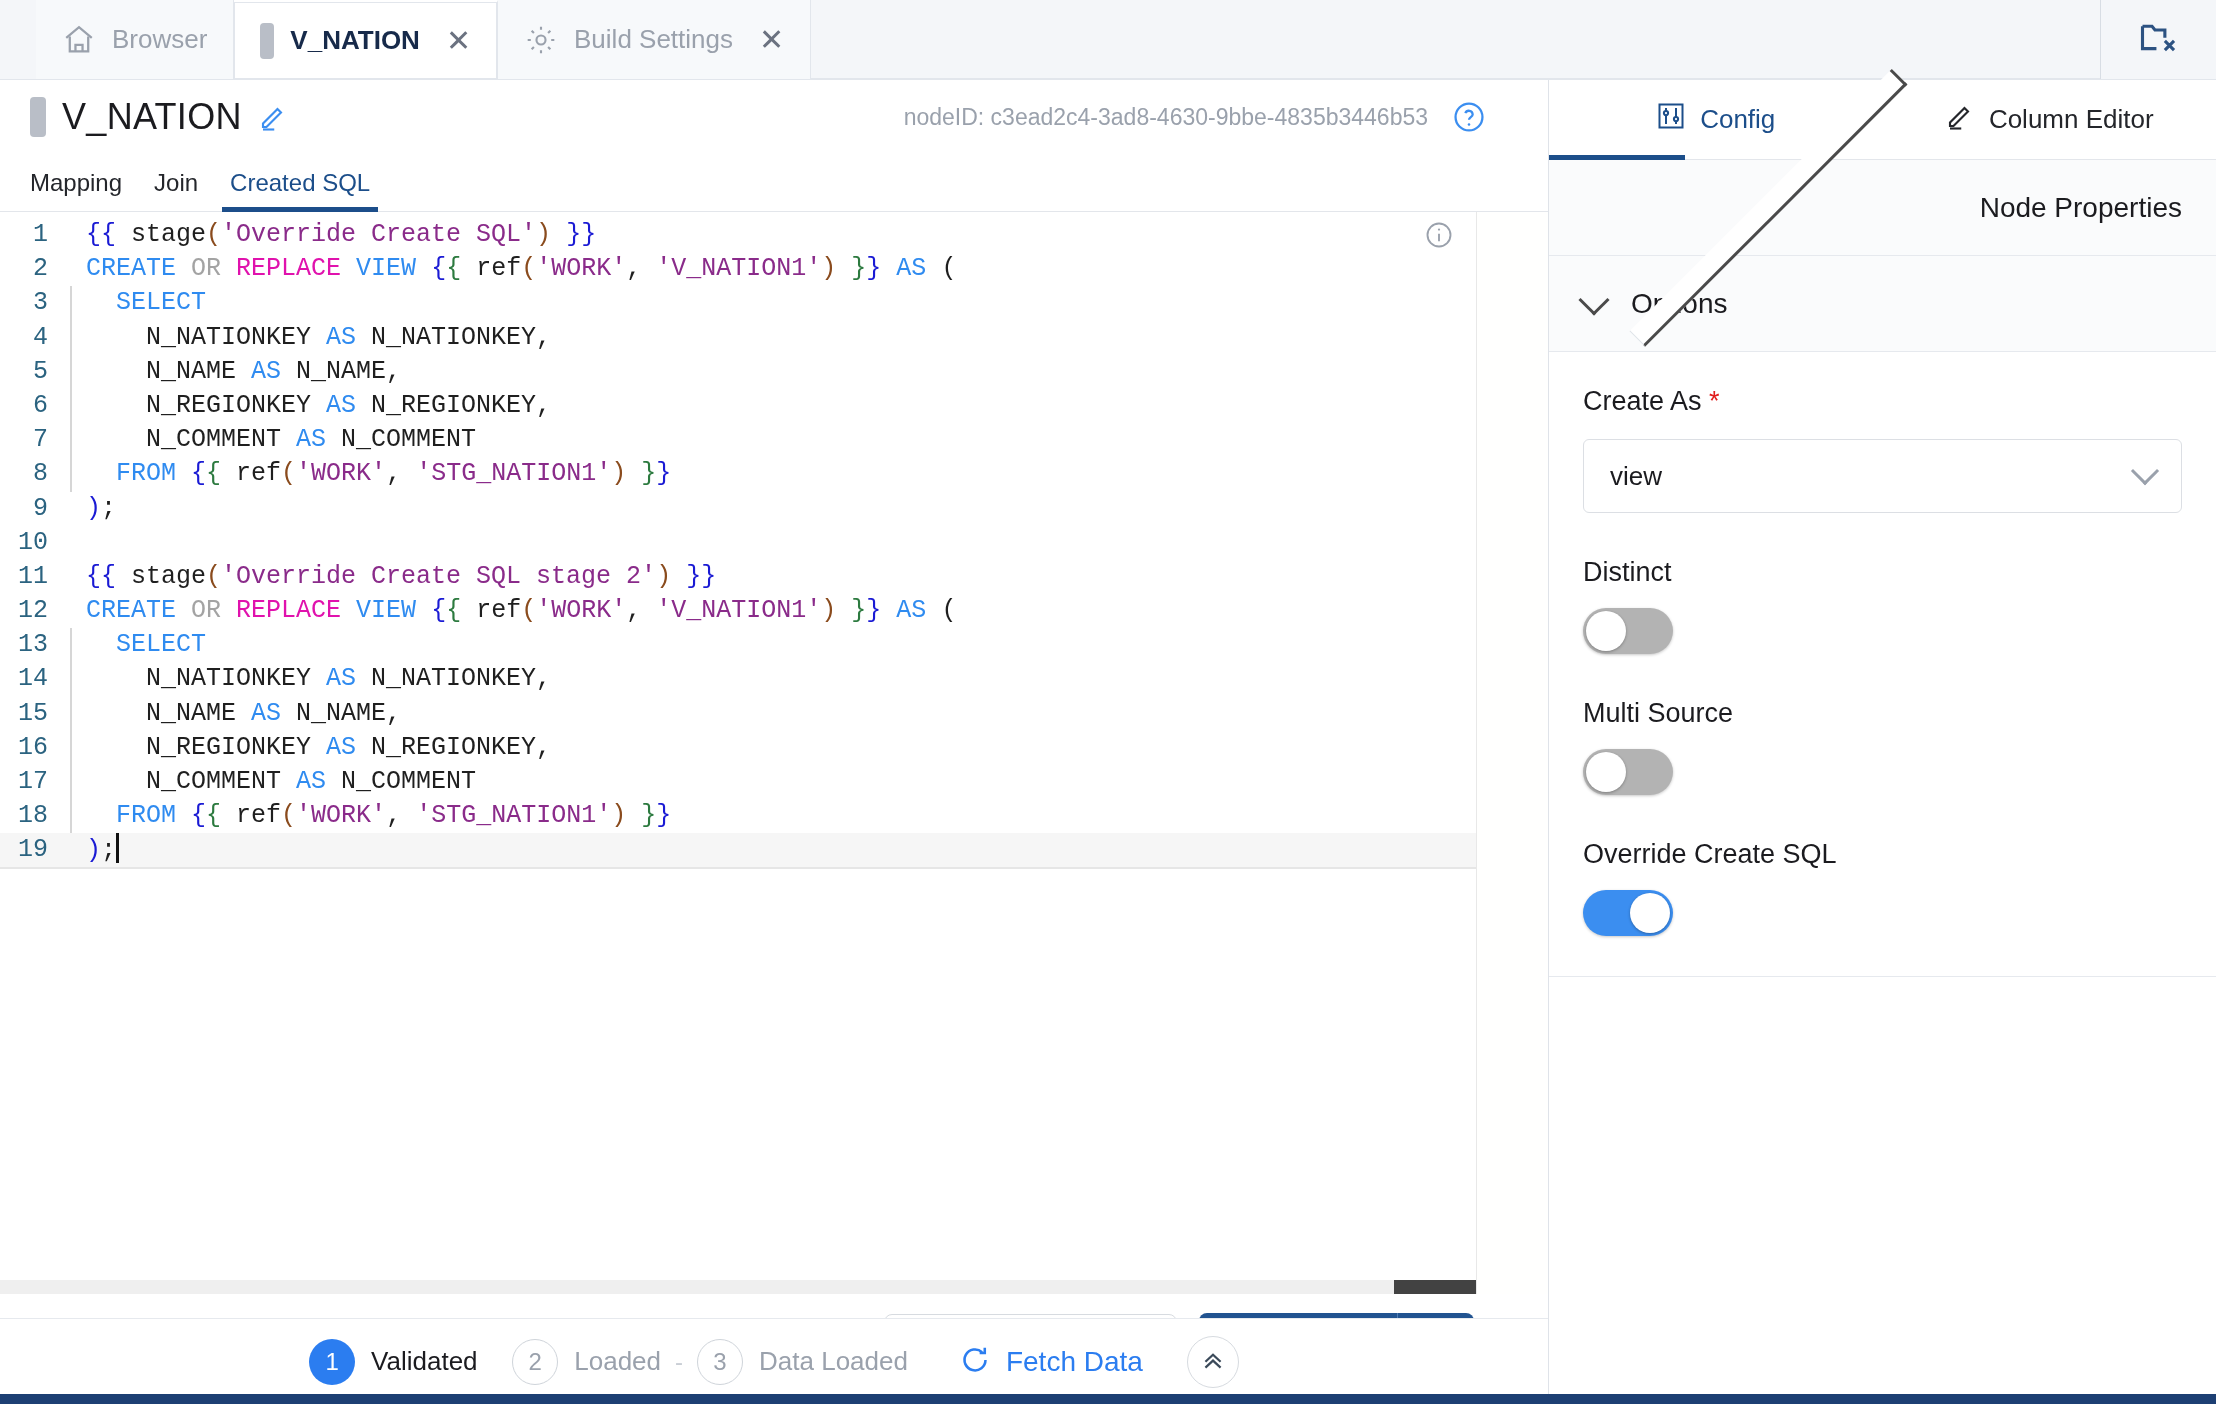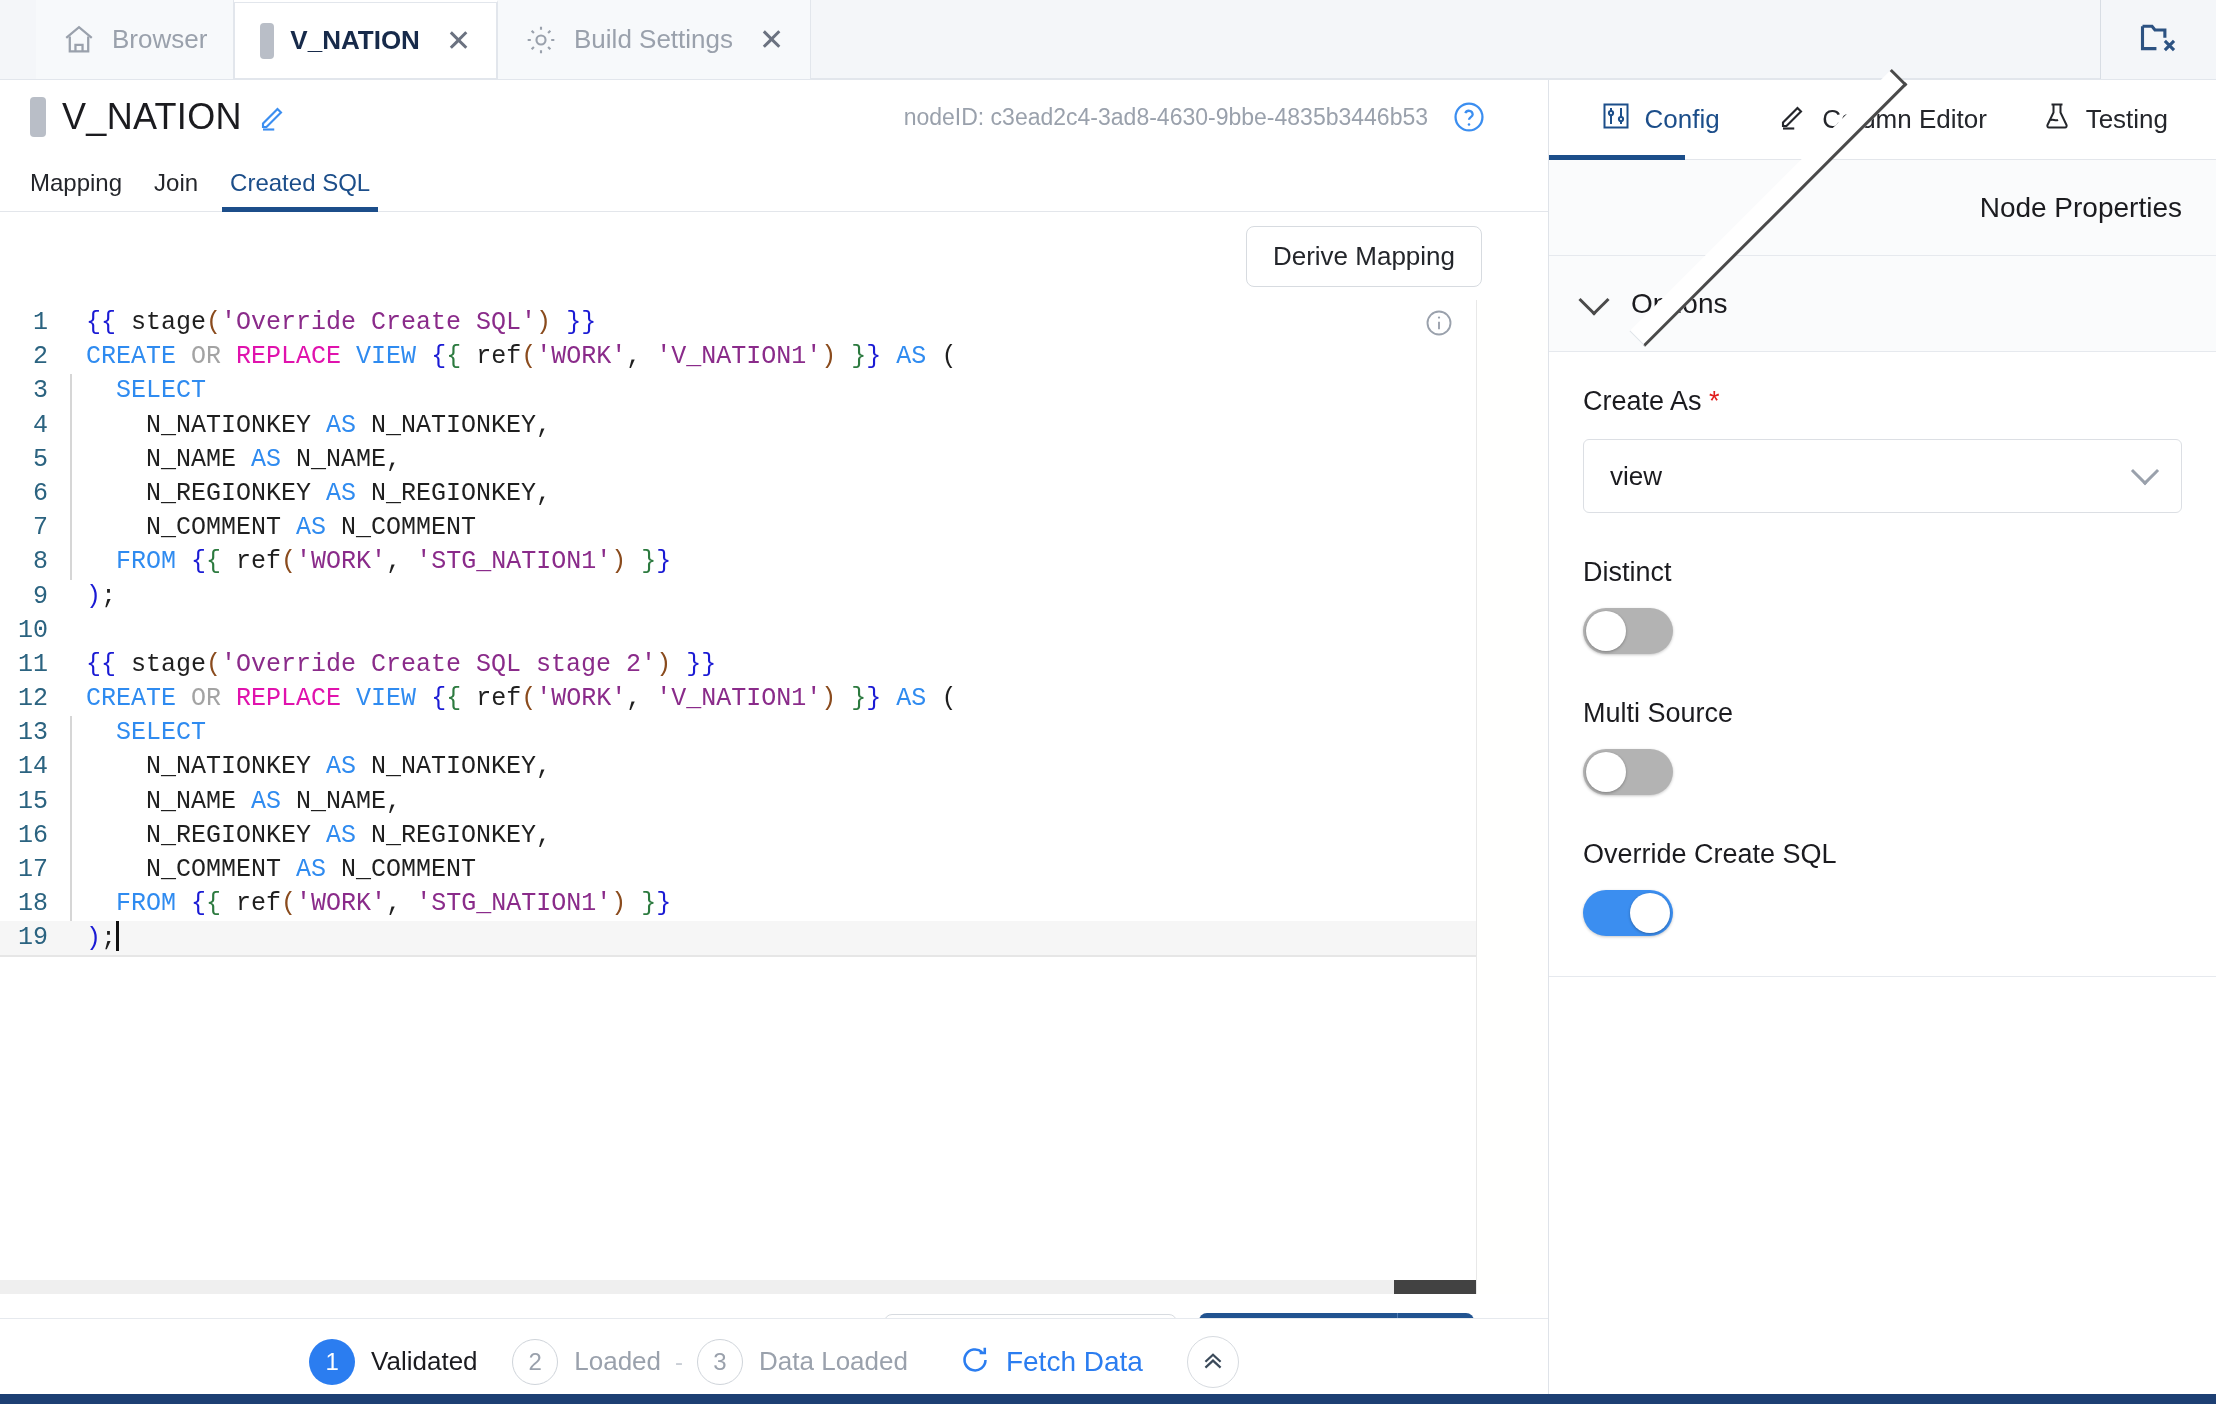--- a/index.html
+++ b/index.html
@@ -302,23 +302,20 @@
           <span>Mapping</span>
         </div>
         <div class="subtab">
           <span>Join</span>
         </div>
         <div class="subtab active">
           <span>Created SQL</span>
         </div>
       </div>
 
-      <div class="editor-toolbar">
-        <button class="btn-outline">Derive Mapping</button>
-      </div>
 
       <div class="editor-wrap">
         <div class="code-area">
           <span class="info-ico">
             <svg width="30" height="30" viewBox="0 0 24 24" fill="none" stroke="#9aa1ac" stroke-width="1.5">
               <circle cx="12" cy="12" r="9.2"></circle>
                 <path d="M12 11v6"></path>
                 <circle cx="12" cy="7.6" r="0.9" fill="#9aa1ac" stroke="none"></circle>
             </svg>
           </span>
@@ -423,30 +420,20 @@
         </div>
         <div class="ptab">
           <span>
             <svg width="30" height="30" viewBox="0 0 24 24" fill="none" stroke="#24262b" stroke-width="1.7">
               <path d="M4 17.2 15.6 5.6l2.8 2.8L6.8 20H4z"></path>
                 <path d="M4 22h9"></path>
             </svg>
           </span>
           <span>Column Editor</span>
         </div>
-        <div class="ptab">
-          <span>
-            <svg width="30" height="30" viewBox="0 0 24 24" fill="none" stroke="#24262b" stroke-width="1.6">
-              <path d="M9.2 2.8v6.4L4.4 19.2a1.4 1.4 0 0 0 1.2 2h12.8a1.4 1.4 0 0 0 1.2-2L14.8 9.2V2.8"></path>
-              <path d="M7.6 2.8h8.8"></path>
-                <path d="M6.6 15.4c2.2-1.4 4 .9 6.2-.3"></path>
-            </svg>
-          </span>
-          <span>Testing</span>
-        </div>
       </div>
 
       <div class="section">
         <span class="chev right"></span>
         <span class="section-title">Node Properties</span>
       </div>
 
       <div class="section open">
         <span class="chev down"></span>
         <span class="section-title">Options</span>

